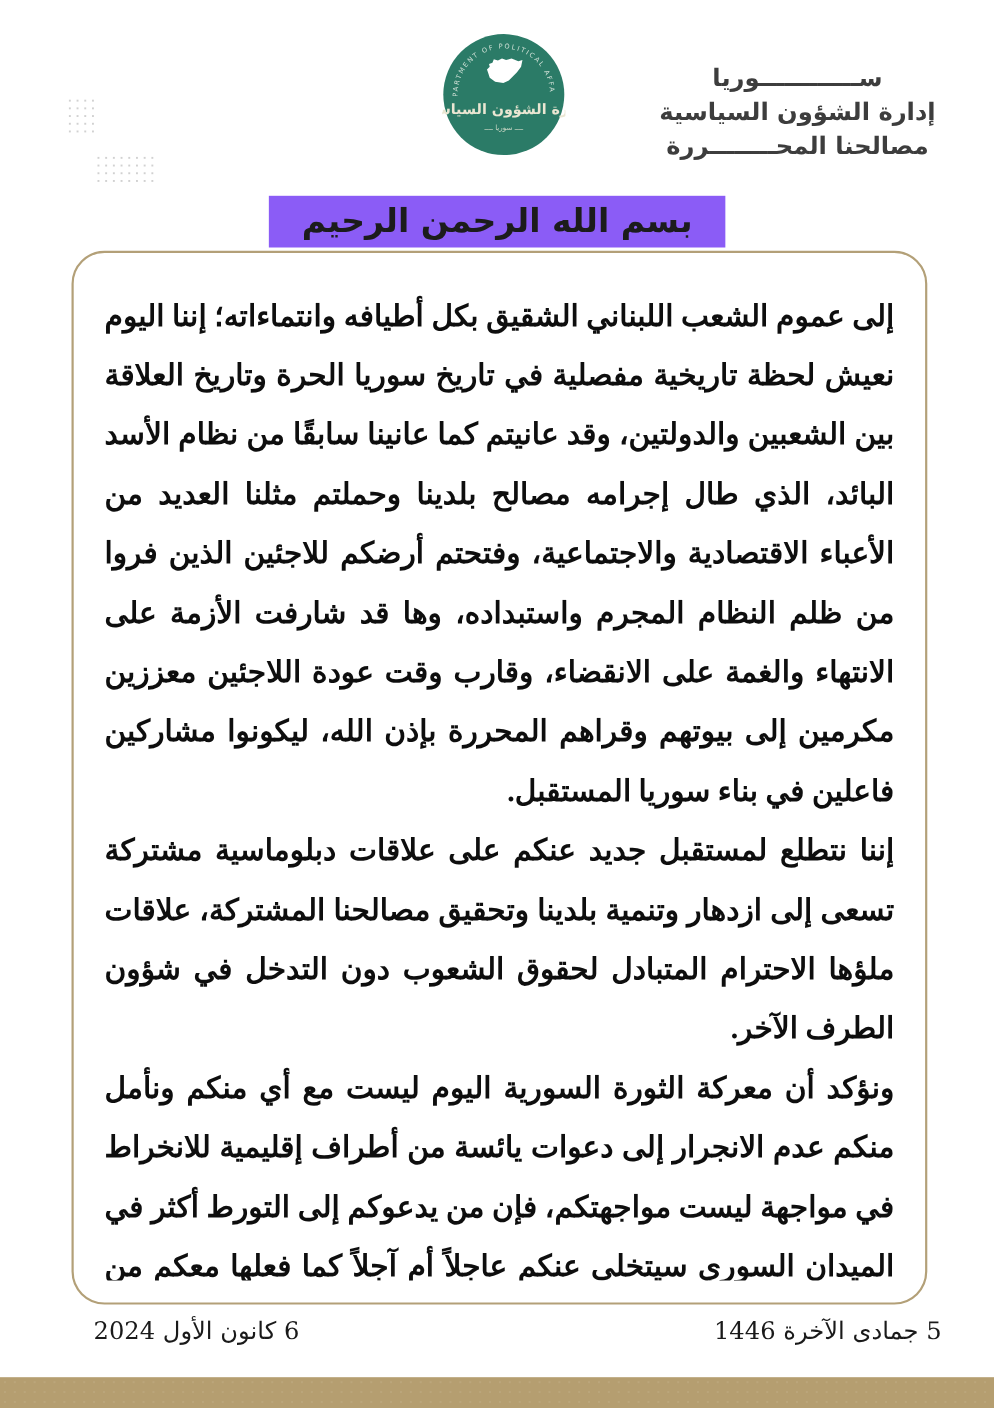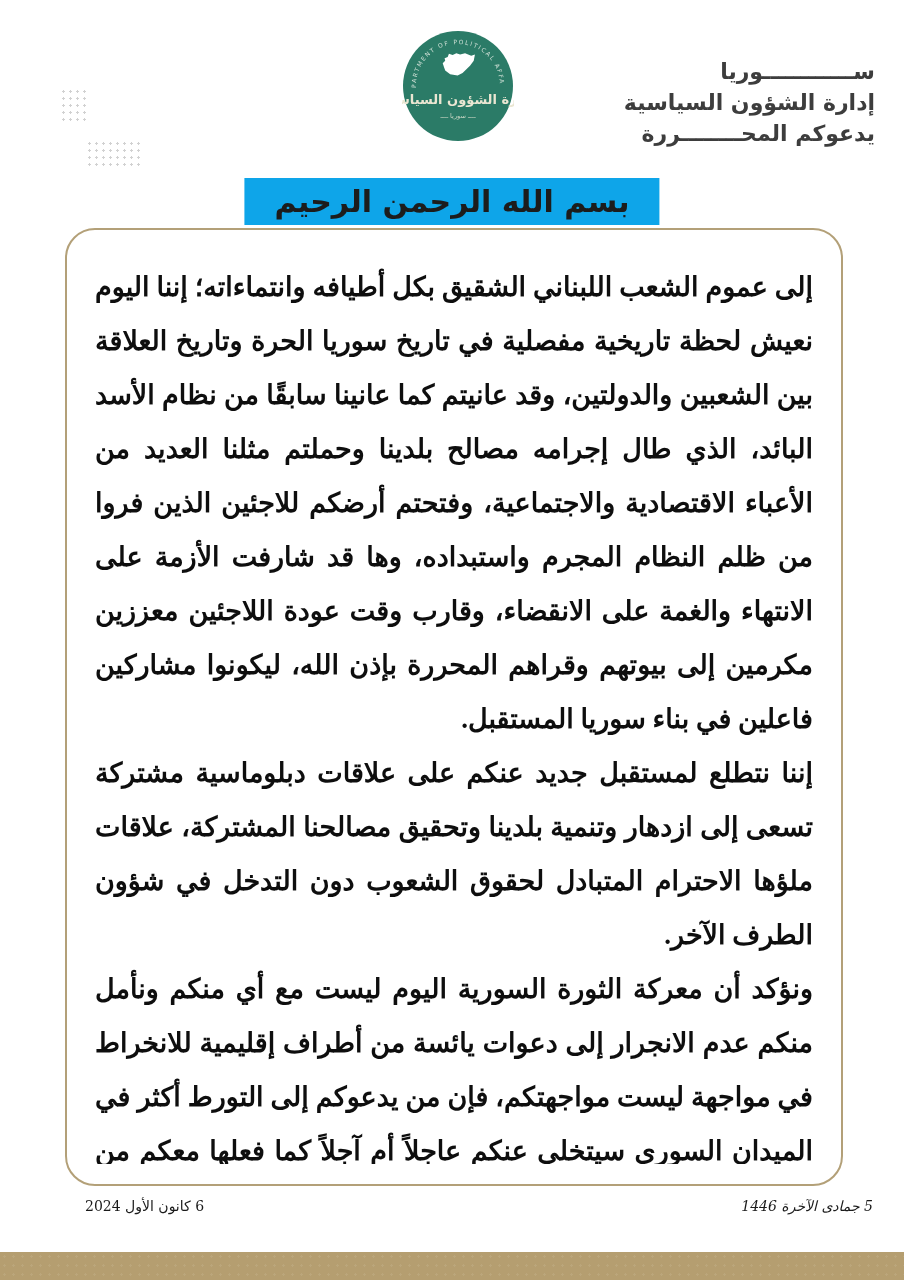--- a/index.html
+++ b/index.html
@@ -20,51 +20,51 @@
     background-image:radial-gradient(#c6c6c6 1.1px, transparent 1.3px);
     background-size:7px 7px;opacity:.8;
   }
   .dots-a{left:60px;top:88px;width:26px;height:34px;}
   .dots-b{left:86px;top:140px;width:58px;height:26px;}
   .hdr-right{
     position:absolute;right:29px;top:56px;width:300px;
     text-align:right;direction:rtl;color:#3d3d3d;font-weight:bold;
     font-size:22px;line-height:31px;
   }
-  .hdr-right div{white-space:nowrap;}
+  .hdr-right div{white-space:nowrap;text-align:center;}
   
   .logo{position:absolute;left:402px;top:30px;width:112px;height:112px;}
   
   .basmala{
     position:absolute;left:50%;top:178px;transform:translateX(-50%);
-    background:#0ea5e9;padding:6px 30px;z-index:3;
+    background:#8b5cf6;padding:6px 30px;z-index:3;
     font-size:30px;font-weight:bold;color:#1c1c1c;direction:rtl;
     white-space:nowrap;
   }
   
   .letter-box{
     position:absolute;left:65px;top:228px;width:778px;height:958px;
     border:2px solid #b3a078;border-radius:30px;z-index:1;
     box-sizing:border-box;
   }
   .letter-text{
     position:absolute;left:28px;right:28px;top:30px;bottom:20px;
     direction:rtl;text-align:justify;
     font-size:27px;font-weight:bold;color:#0e0e0e;line-height:54px;
     overflow:hidden;
   }
   .letter-text p{margin:0;font-family:Liberation Serif, serif;}
   
   .footer-date{
     position:absolute;top:1198px;direction:rtl;white-space:nowrap;
     font-family:"DejaVu Serif","DejaVu Sans",serif;
-    font-size:14px;color:#1a1a1a;
+    font-size:22px;color:#1a1a1a;
   }
   .date-left{left:85px;}
-  .date-right{right:31px;font-style:italic;}
+  .date-right{right:48px;}
   .bottom-band{
     position:absolute;left:0;bottom:0;width:904px;height:28px;
     background:#b59e70;
     background-image:radial-gradient(rgba(255,255,255,.08) 1px, transparent 1.4px);
     background-size:9px 9px;
   }
 </style>
 </head>
 <body>
 
@@ -82,21 +82,21 @@
     </text>
     <path fill="#ffffff" transform="translate(37,22) scale(0.62)" d="M6,18 L10,14 L9,10 L14,8 L16,3 L22,5 L28,2 L34,4 L42,2 L52,6 L58,4 L56,14 L50,22 L38,34 L30,38 L18,36 L10,30 L8,24 Z"></path>
     <text x="56" y="74" text-anchor="middle" font-size="13" font-weight="bold" fill="#eae6d2" font-family="DejaVu Sans, sans-serif" direction="rtl">إدارة الشؤون السياسية</text>
     <text x="56" y="88" text-anchor="middle" font-size="6.5" fill="#c9d6c4" font-family="DejaVu Sans, sans-serif" direction="rtl">ــــ  سوريا  ــــ</text>
   </svg>
 </div>
 
 <div class="hdr-right">
   <div>ســــــــــــوريا</div>
   <div>إدارة الشؤون السياسية</div>
-  <div>يدعوكم المحــــــــررة</div>
+  <div>مصالحنا المحــــــــررة</div>
 </div>
 
 <div class="basmala">بسم الله الرحمن الرحيم</div>
 
 <div class="letter-box">
   <div class="letter-text">
     <p>إلى عموم الشعب اللبناني الشقيق بكل أطيافه وانتماءاته؛ إننا اليوم نعيش لحظة تاريخية مفصلية في تاريخ سوريا الحرة وتاريخ العلاقة بين الشعبين والدولتين، وقد عانيتم كما عانينا سابقًا من نظام الأسد البائد، الذي طال إجرامه مصالح بلدينا وحملتم مثلنا العديد من الأعباء الاقتصادية والاجتماعية، وفتحتم أرضكم للاجئين الذين فروا من ظلم النظام المجرم واستبداده، وها قد شارفت الأزمة على الانتهاء والغمة على الانقضاء، وقارب وقت عودة اللاجئين معززين مكرمين إلى بيوتهم وقراهم المحررة بإذن الله، ليكونوا مشاركين فاعلين في بناء سوريا المستقبل.</p>
     <p>إننا نتطلع لمستقبل جديد عنكم على علاقات دبلوماسية مشتركة تسعى إلى ازدهار وتنمية بلدينا وتحقيق مصالحنا المشتركة، علاقات ملؤها الاحترام المتبادل لحقوق الشعوب دون التدخل في شؤون الطرف الآخر.</p>
     <p>ونؤكد أن معركة الثورة السورية اليوم ليست مع أي منكم ونأمل منكم عدم الانجرار إلى دعوات يائسة من أطراف إقليمية للانخراط في مواجهة ليست مواجهتكم، فإن من يدعوكم إلى التورط أكثر في الميدان السوري سيتخلى عنكم عاجلاً أم آجلاً كما فعلها معكم من قبل.</p>
   </div>

